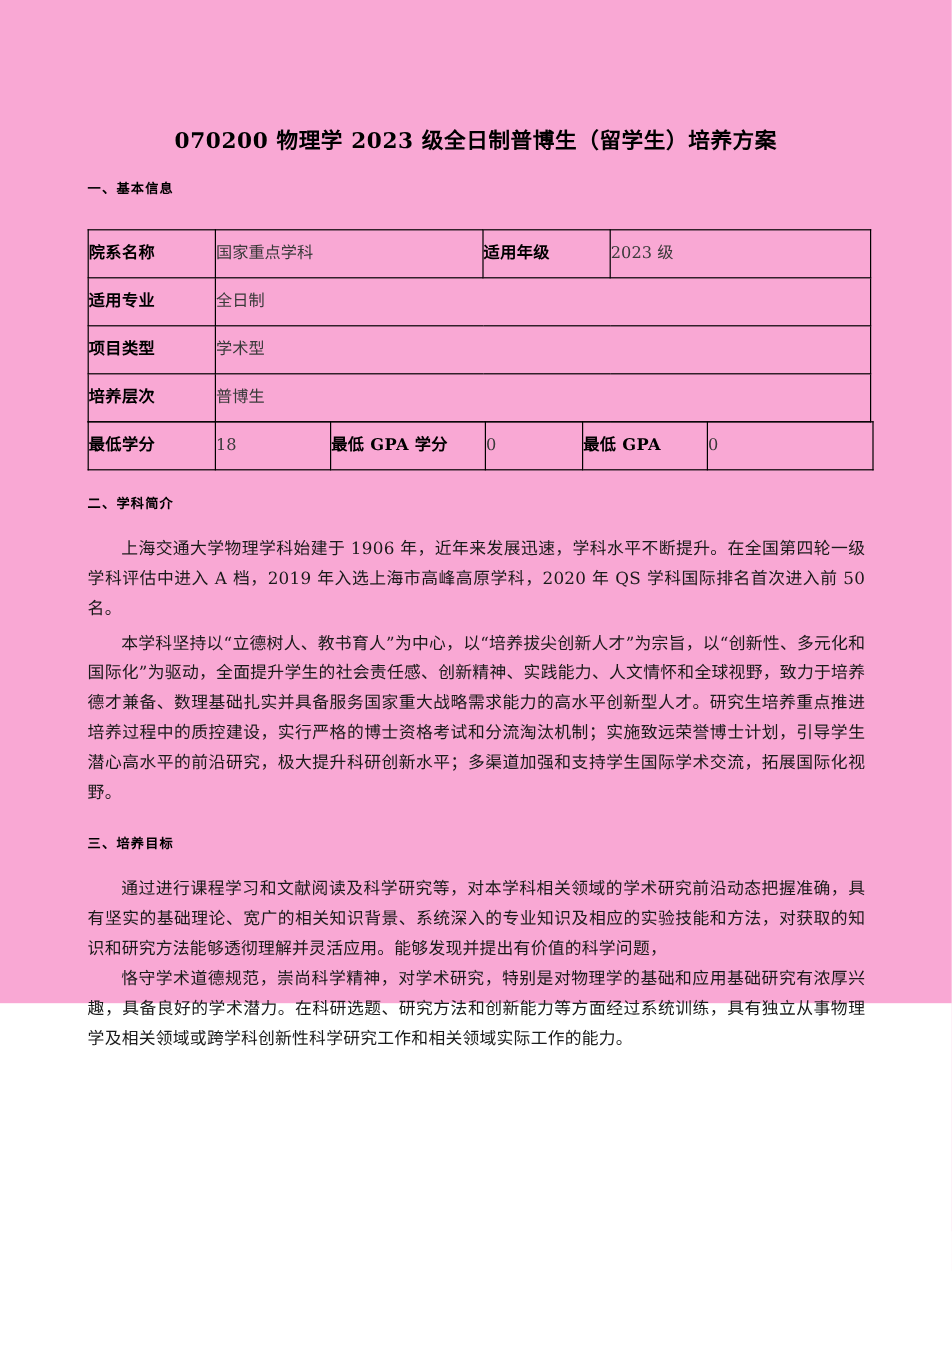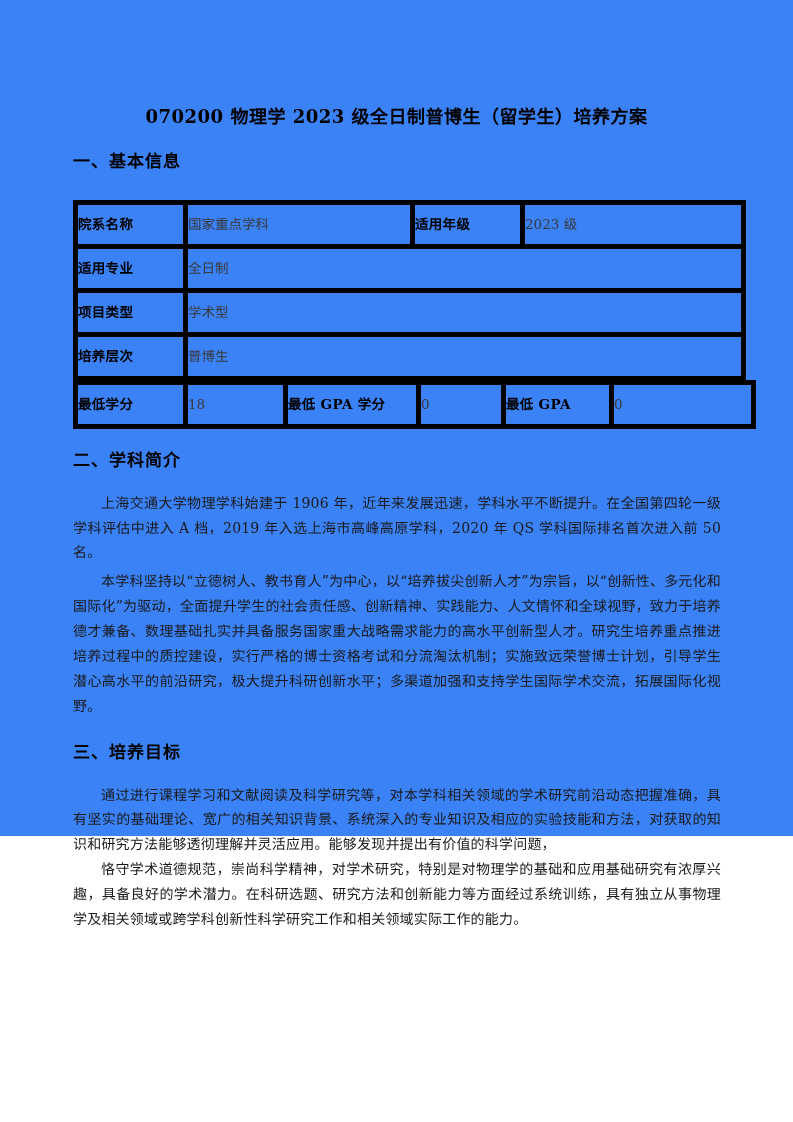--- a/index.html
+++ b/index.html
@@ -15,21 +15,21 @@
     font-family: "DejaVu Serif", "Liberation Serif", serif;
     color: #000000;
     position: relative;
   }
   .page {
     width: 793px;
     height: 836px;
     box-sizing: border-box;
     padding: 0;
     position: relative;
-    background: #3b82f6;
+    background: #f9a8d4;
   }
   .doc-title {
     text-align: center;
     font-size: 18px;
     font-weight: bold;
     letter-spacing: 0.5px;
     color: #000;
     margin: 0;
     position: absolute;
     top: 102px;
@@ -37,41 +37,41 @@
     right: 0;
     font-family: "DejaVu Serif", "Liberation Serif", serif;
   }
   .content {
     position: absolute;
     top: 150px;
     left: 73px;
     width: 648px;
   }
   h2.section-heading {
-    font-size: 17px;
+    font-size: 11px;
     font-weight: bold;
     margin: 0;
     padding: 0;
     color: #000;
     letter-spacing: 1px;
     line-height: 1.4;
     font-family: "DejaVu Serif", "Liberation Serif", serif;
   }
   .sec-gap-1 { height: 26px; }
   .sec-gap-2 { height: 20px; }
   .sec-gap-3 { height: 18px; }
 
   table.info-table {
     border-collapse: collapse;
     width: 648px;
     table-layout: fixed;
     margin: 0;
   }
   table.info-table td {
-    border: 5px solid #000000;
+    border: 1px solid #000000;
     padding: 0;
     height: 39px;
     vertical-align: middle;
     font-size: 13.5px;
     line-height: 1.3;
   }
   td.lbl {
     font-weight: bold;
     padding-left: 9px;
     font-size: 13.5px;

